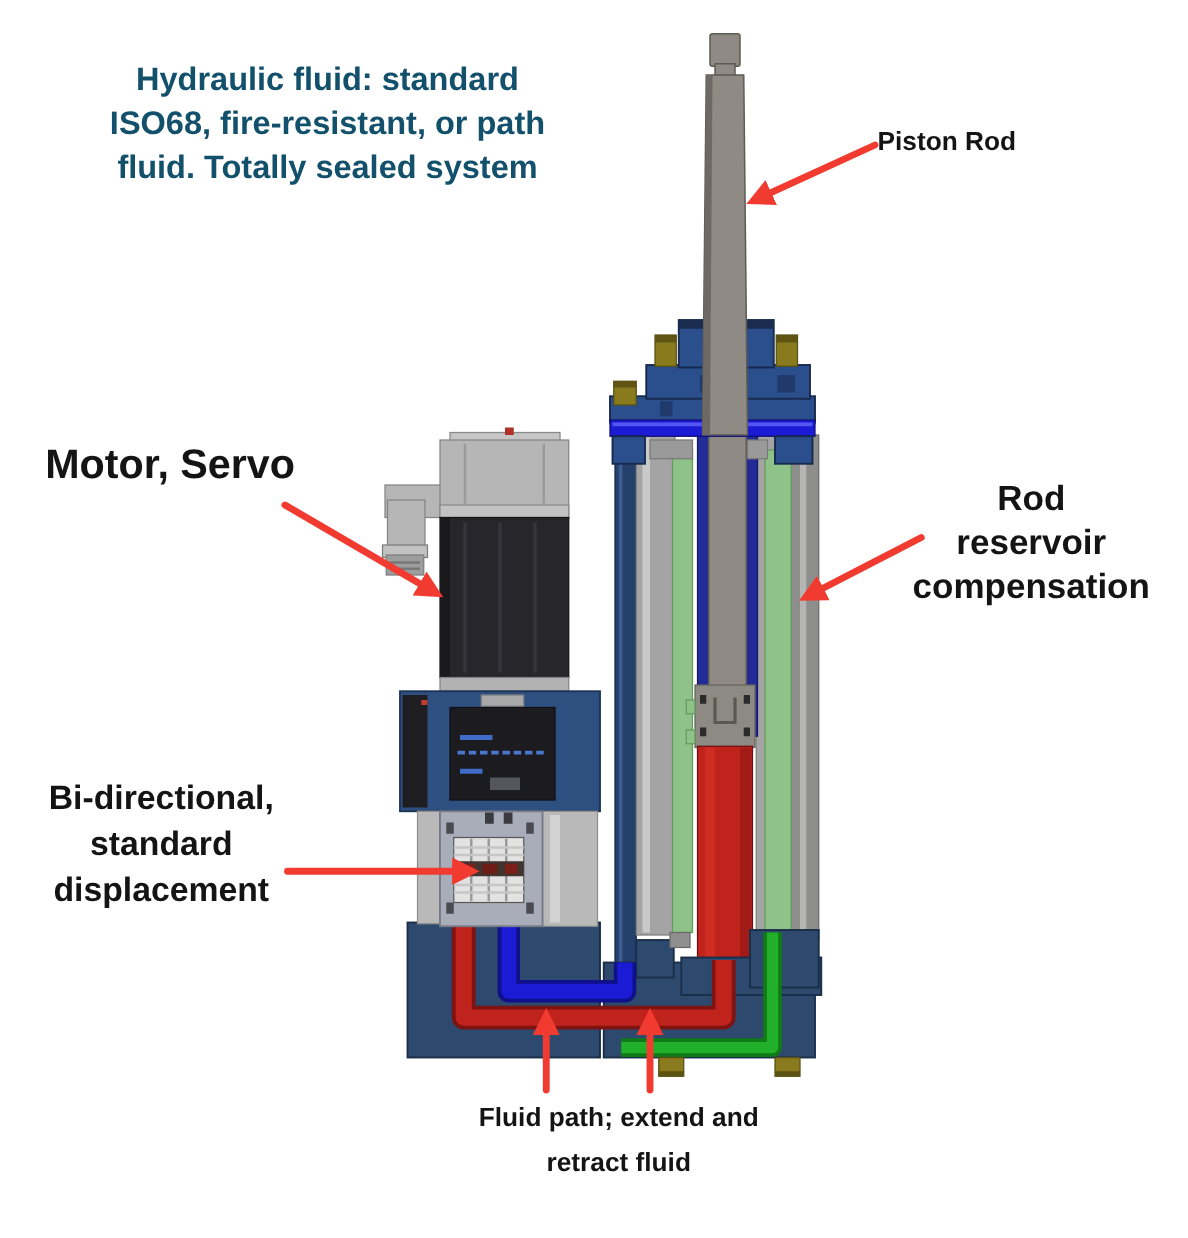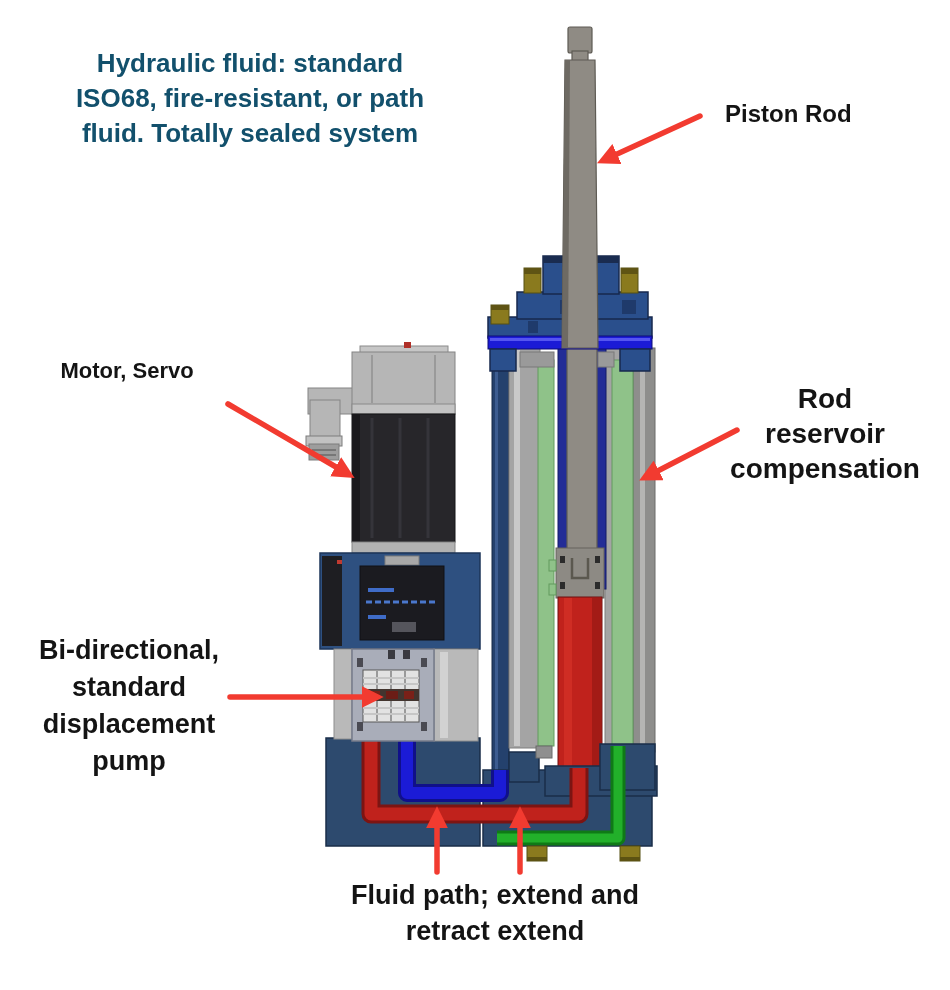--- a/index.html
+++ b/index.html
@@ -5,27 +5,27 @@
   html,body{margin:0;padding:0;background:#ffffff;}
   .canvas{
     position:relative;width:950px;height:990px;background:#ffffff;overflow:hidden;
     font-family:"Liberation Sans",sans-serif;
   }
   .machine{position:absolute;left:0;top:0;}
   .label{position:absolute;font-weight:700;color:var(--label-text);}
   .label span{display:block;white-space:nowrap;}
   .centered{text-align:center;}
   .note-label{
-    left:38px;top:46px;width:424px;font-size:26px;line-height:35px;color:var(--note-text);
+    left:50px;top:46px;width:424px;font-size:26px;line-height:35px;color:var(--note-text);
   }
-  .piston-label{left:725px;top:97px;width:180px;font-size:24px;line-height:34px;}
-  .motor-label{left:18px;top:354px;width:218px;font-size:22px;line-height:34px;}
+  .piston-label{left:702px;top:97px;width:180px;font-size:21px;line-height:34px;}
+  .motor-label{left:18px;top:354px;width:218px;font-size:33px;line-height:34px;text-align:right;}
   .reservoir-label{left:718px;top:381px;width:214px;font-size:28px;line-height:35px;}
-  .pump-label{left:16px;top:620px;width:226px;font-size:27px;line-height:37px;margin-top:12px;}
-  .fluidpath-label{left:318px;top:877px;width:354px;font-size:27px;line-height:36px;}
+  .pump-label{left:16px;top:620px;width:226px;font-size:27px;line-height:37px;}
+  .fluidpath-label{left:318px;top:877px;width:354px;font-size:21px;line-height:36px;}
 
   
   .arrow{stroke:var(--arrow-red);stroke-width:5.5;stroke-linecap:round;fill:none;}
   .ah{fill:var(--arrow-red);}
   .fluid-red-fill{fill:var(--fluid-red);}
   .stroke-red{stroke:var(--fluid-red);fill:none;stroke-linejoin:round;}
   .stroke-red-dark{stroke:var(--fluid-red-dark);fill:none;stroke-linejoin:round;}
   .fluid-blue-fill{fill:var(--fluid-blue);}
   .stroke-blue{stroke:var(--fluid-blue);fill:none;stroke-linejoin:round;}
   .stroke-blue-dark{stroke:var(--fluid-blue-dark);fill:none;stroke-linejoin:round;}
@@ -236,21 +236,20 @@
   <div class="label reservoir-label centered">
     <span>Rod</span>
     <span>reservoir</span>
     <span>compensation</span>
   </div>
 
   <div class="label pump-label centered">
     <span>Bi-directional,</span>
     <span>standard</span>
     <span>displacement</span>
-    <span>pump</span>
   </div>
 
   <div class="label fluidpath-label centered">
     <span>Fluid path; extend and</span>
-    <span>retract extend</span>
+    <span>retract fluid</span>
   </div>
 
 </div>
 
 </body></html>

